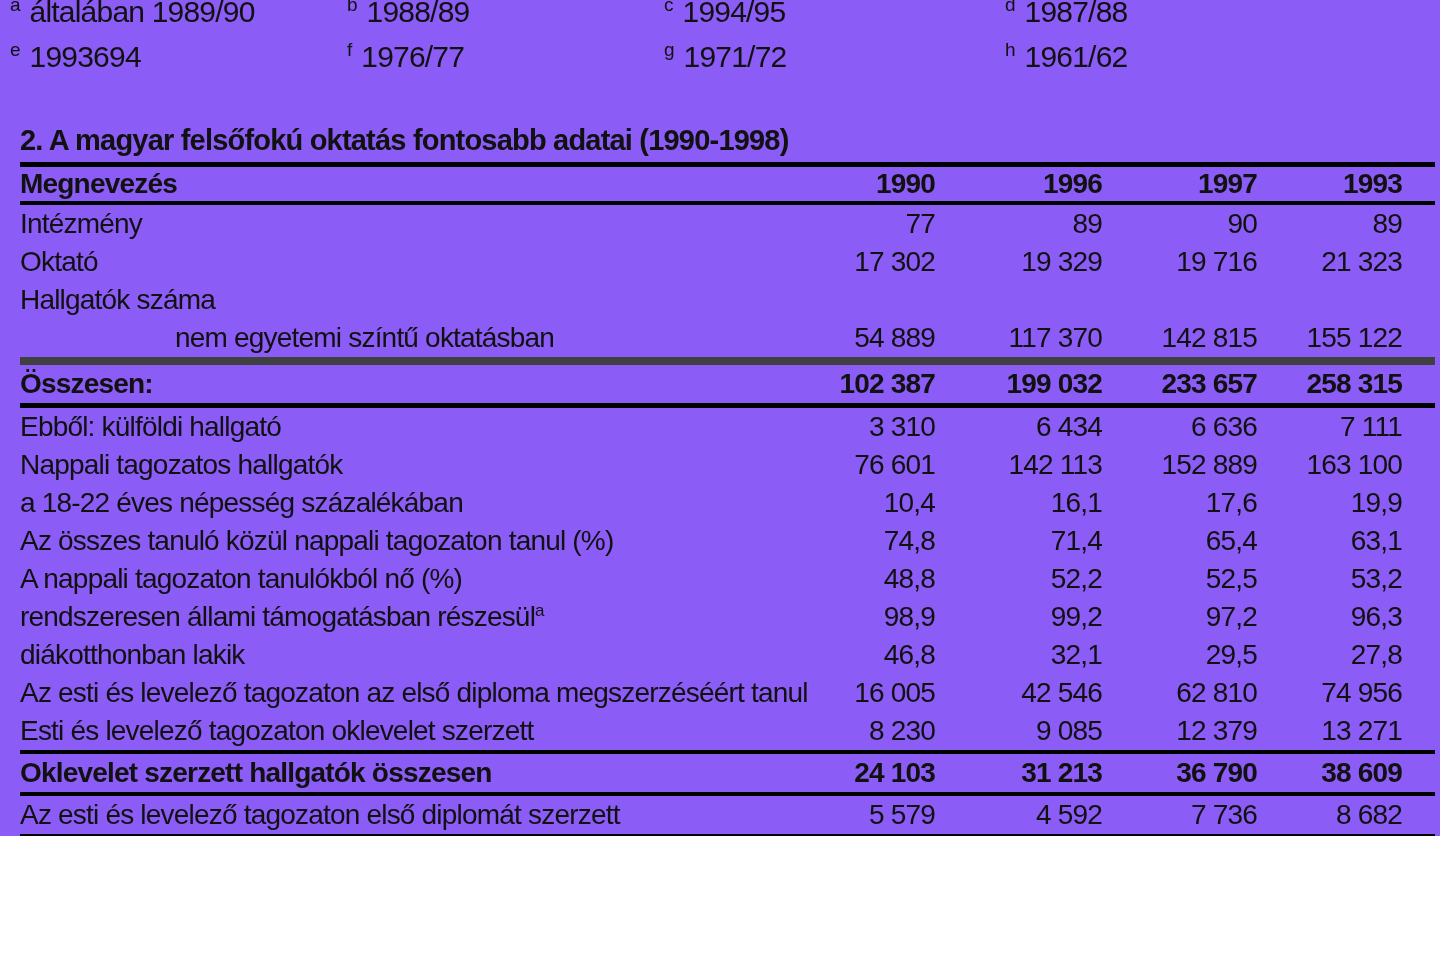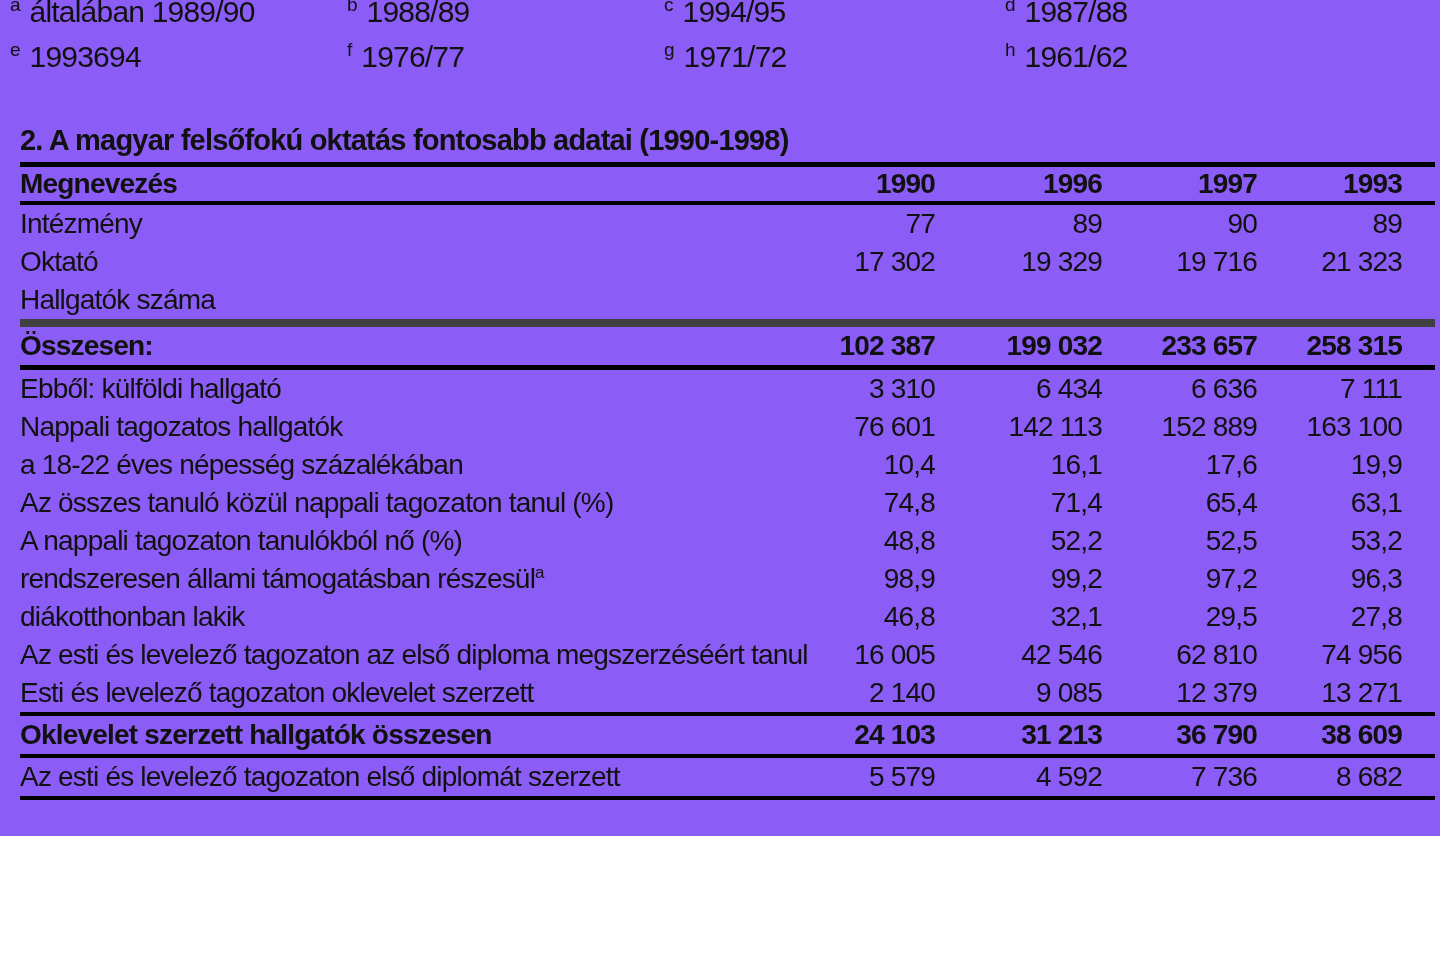--- a/index.html
+++ b/index.html
@@ -139,20 +139,27 @@
             <td class="num">19 716</td>
             <td class="num">21 323</td>
           </tr>
           <tr>
             <td class="label">Hallgatók száma</td>
             <td class="num"></td>
             <td class="num"></td>
             <td class="num"></td>
             <td class="num"></td>
           </tr>
+          <tr>
+            <td class="label indent">nem egyetemi színtű oktatásban</td>
+            <td class="num">54 889</td>
+            <td class="num">117 370</td>
+            <td class="num">142 815</td>
+            <td class="num">155 122</td>
+          </tr>
           <tr class="bold rule-top rule-bottom">
             <td class="label">Összesen:</td>
             <td class="num">102 387</td>
             <td class="num">199 032</td>
             <td class="num">233 657</td>
             <td class="num">258 315</td>
           </tr>
           <tr>
             <td class="label">Ebből: külföldi hallgató</td>
             <td class="num">3 310</td>
@@ -204,21 +211,21 @@
           </tr>
           <tr>
             <td class="label">Az esti és levelező tagozaton az első diploma megszerzéséért tanul</td>
             <td class="num">16 005</td>
             <td class="num">42 546</td>
             <td class="num">62 810</td>
             <td class="num">74 956</td>
           </tr>
           <tr>
             <td class="label">Esti és levelező tagozaton oklevelet szerzett</td>
-            <td class="num">2 140</td>
+            <td class="num">8 230</td>
             <td class="num">9 085</td>
             <td class="num">12 379</td>
             <td class="num">13 271</td>
           </tr>
           <tr class="bold rule-top-thin rule-bottom-thin">
             <td class="label">Oklevelet szerzett hallgatók összesen</td>
             <td class="num">24 103</td>
             <td class="num">31 213</td>
             <td class="num">36 790</td>
             <td class="num">38 609</td>

